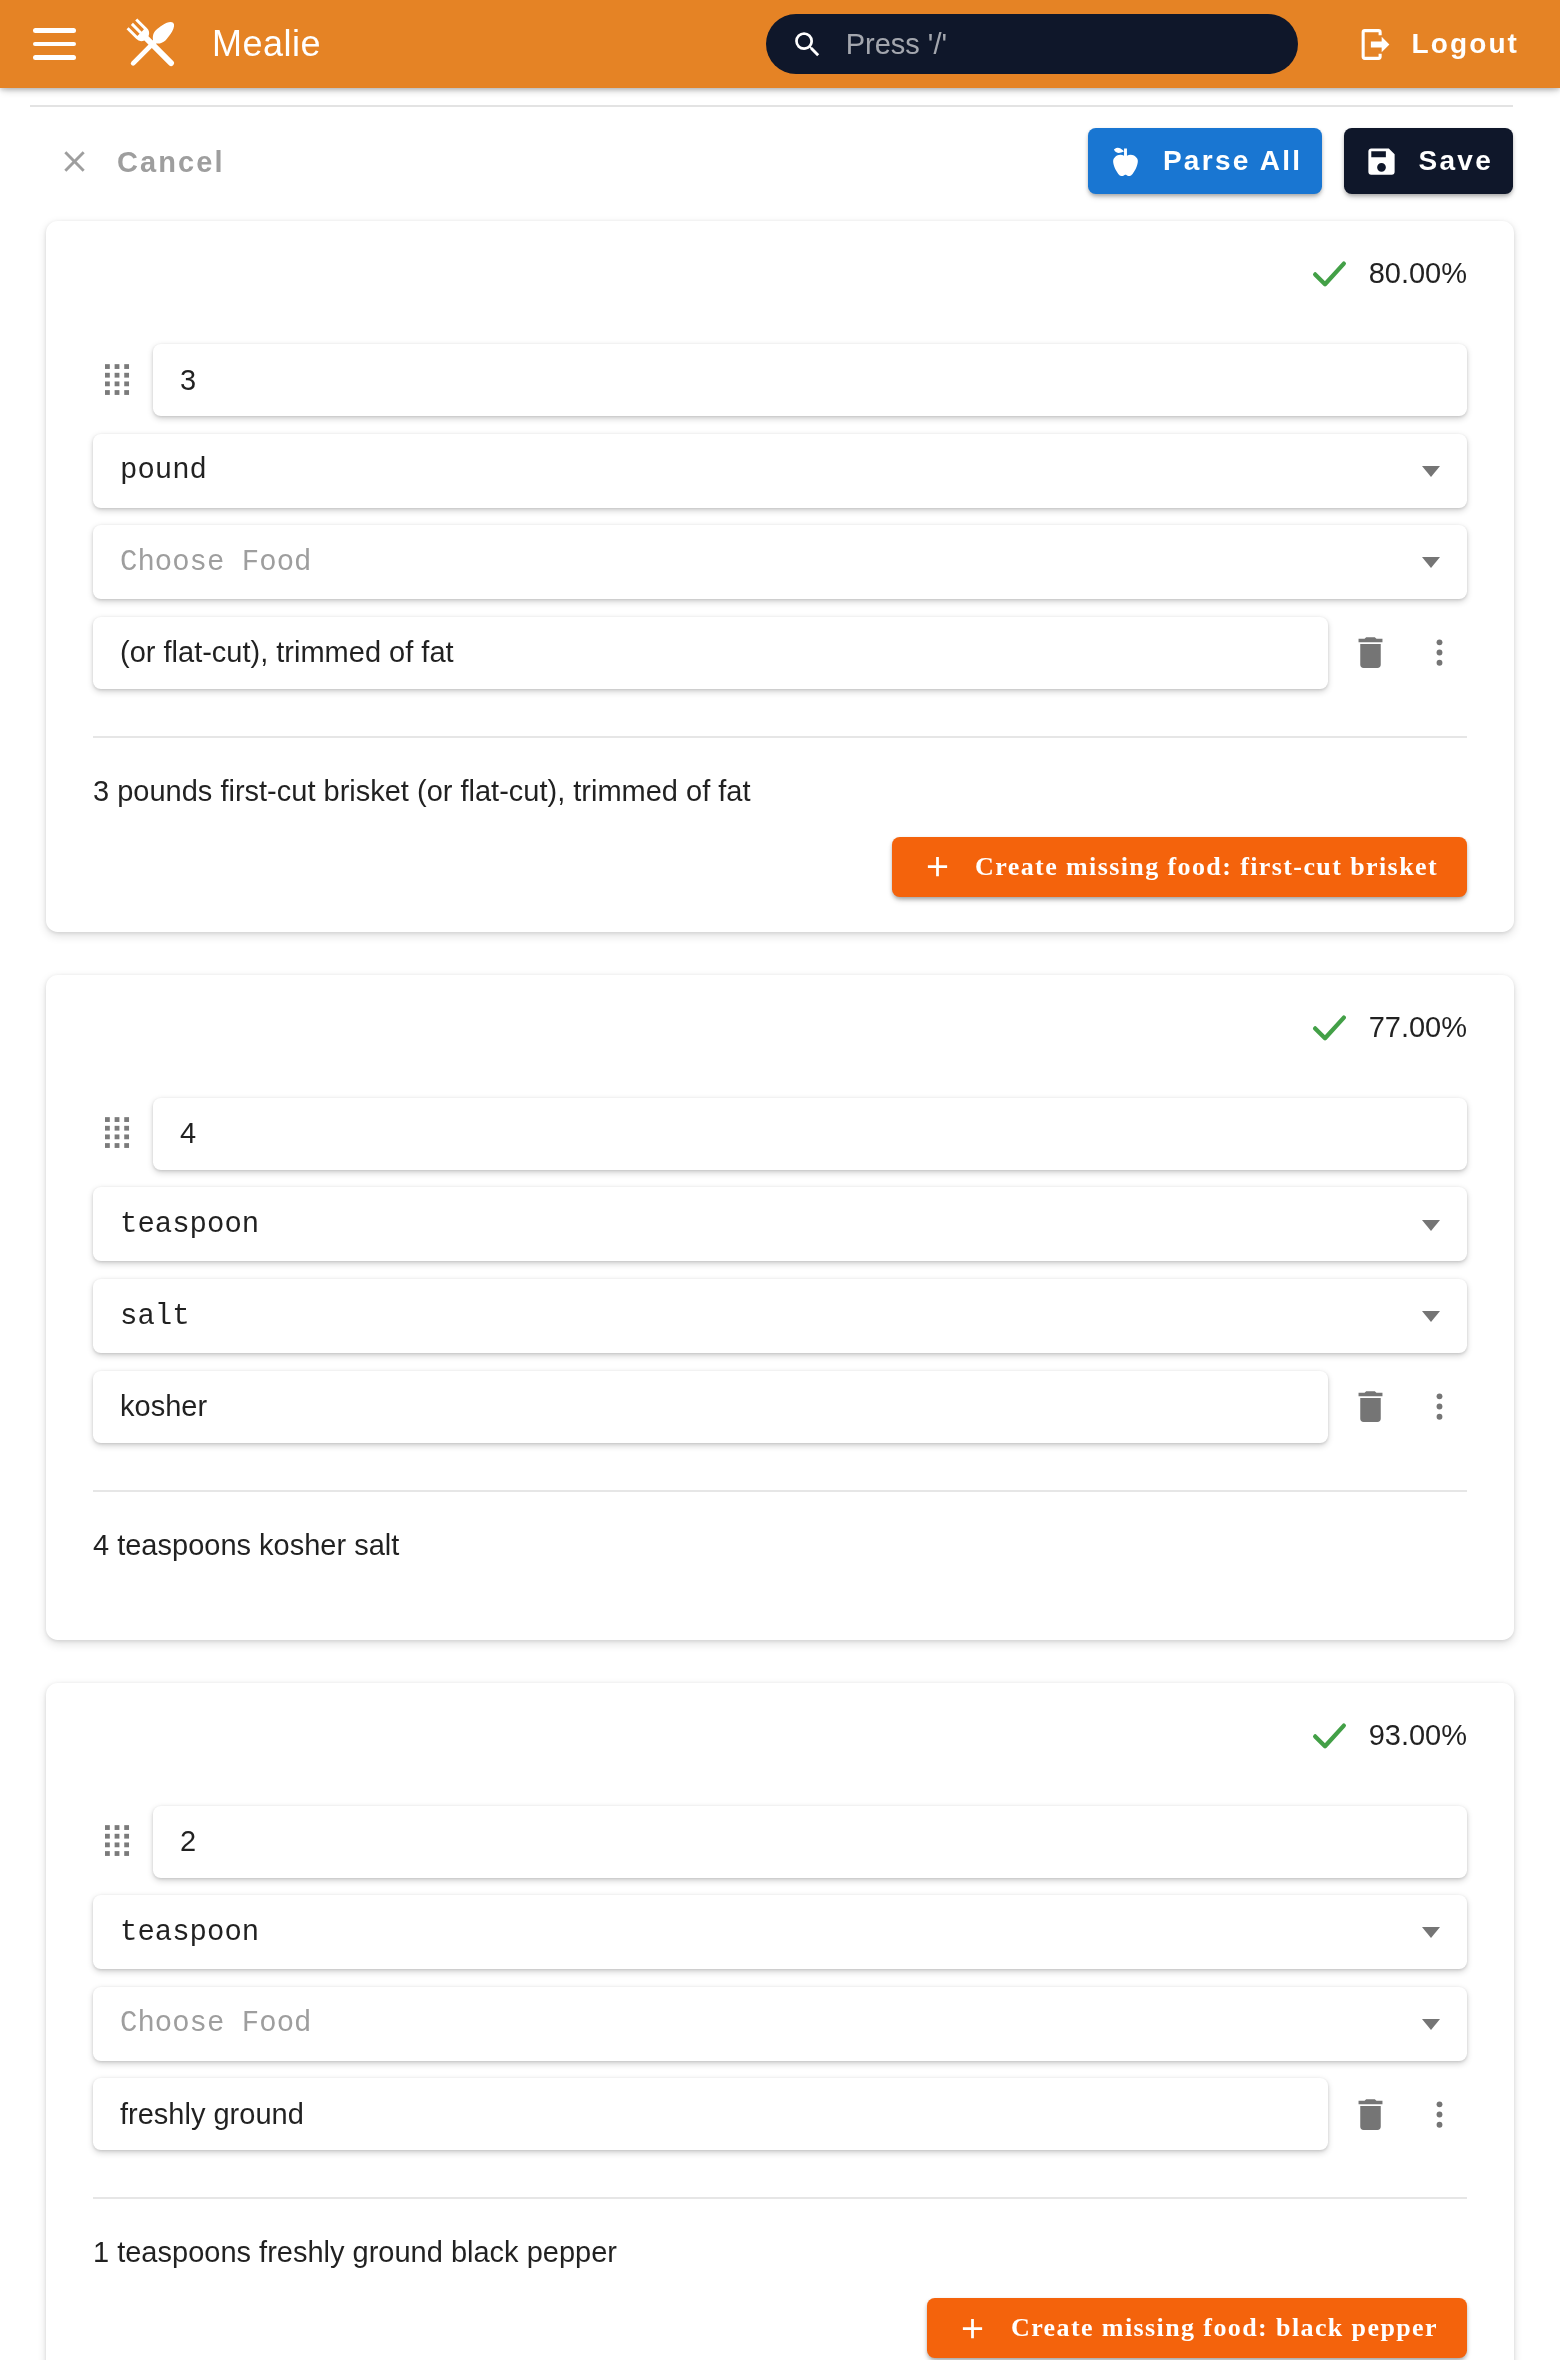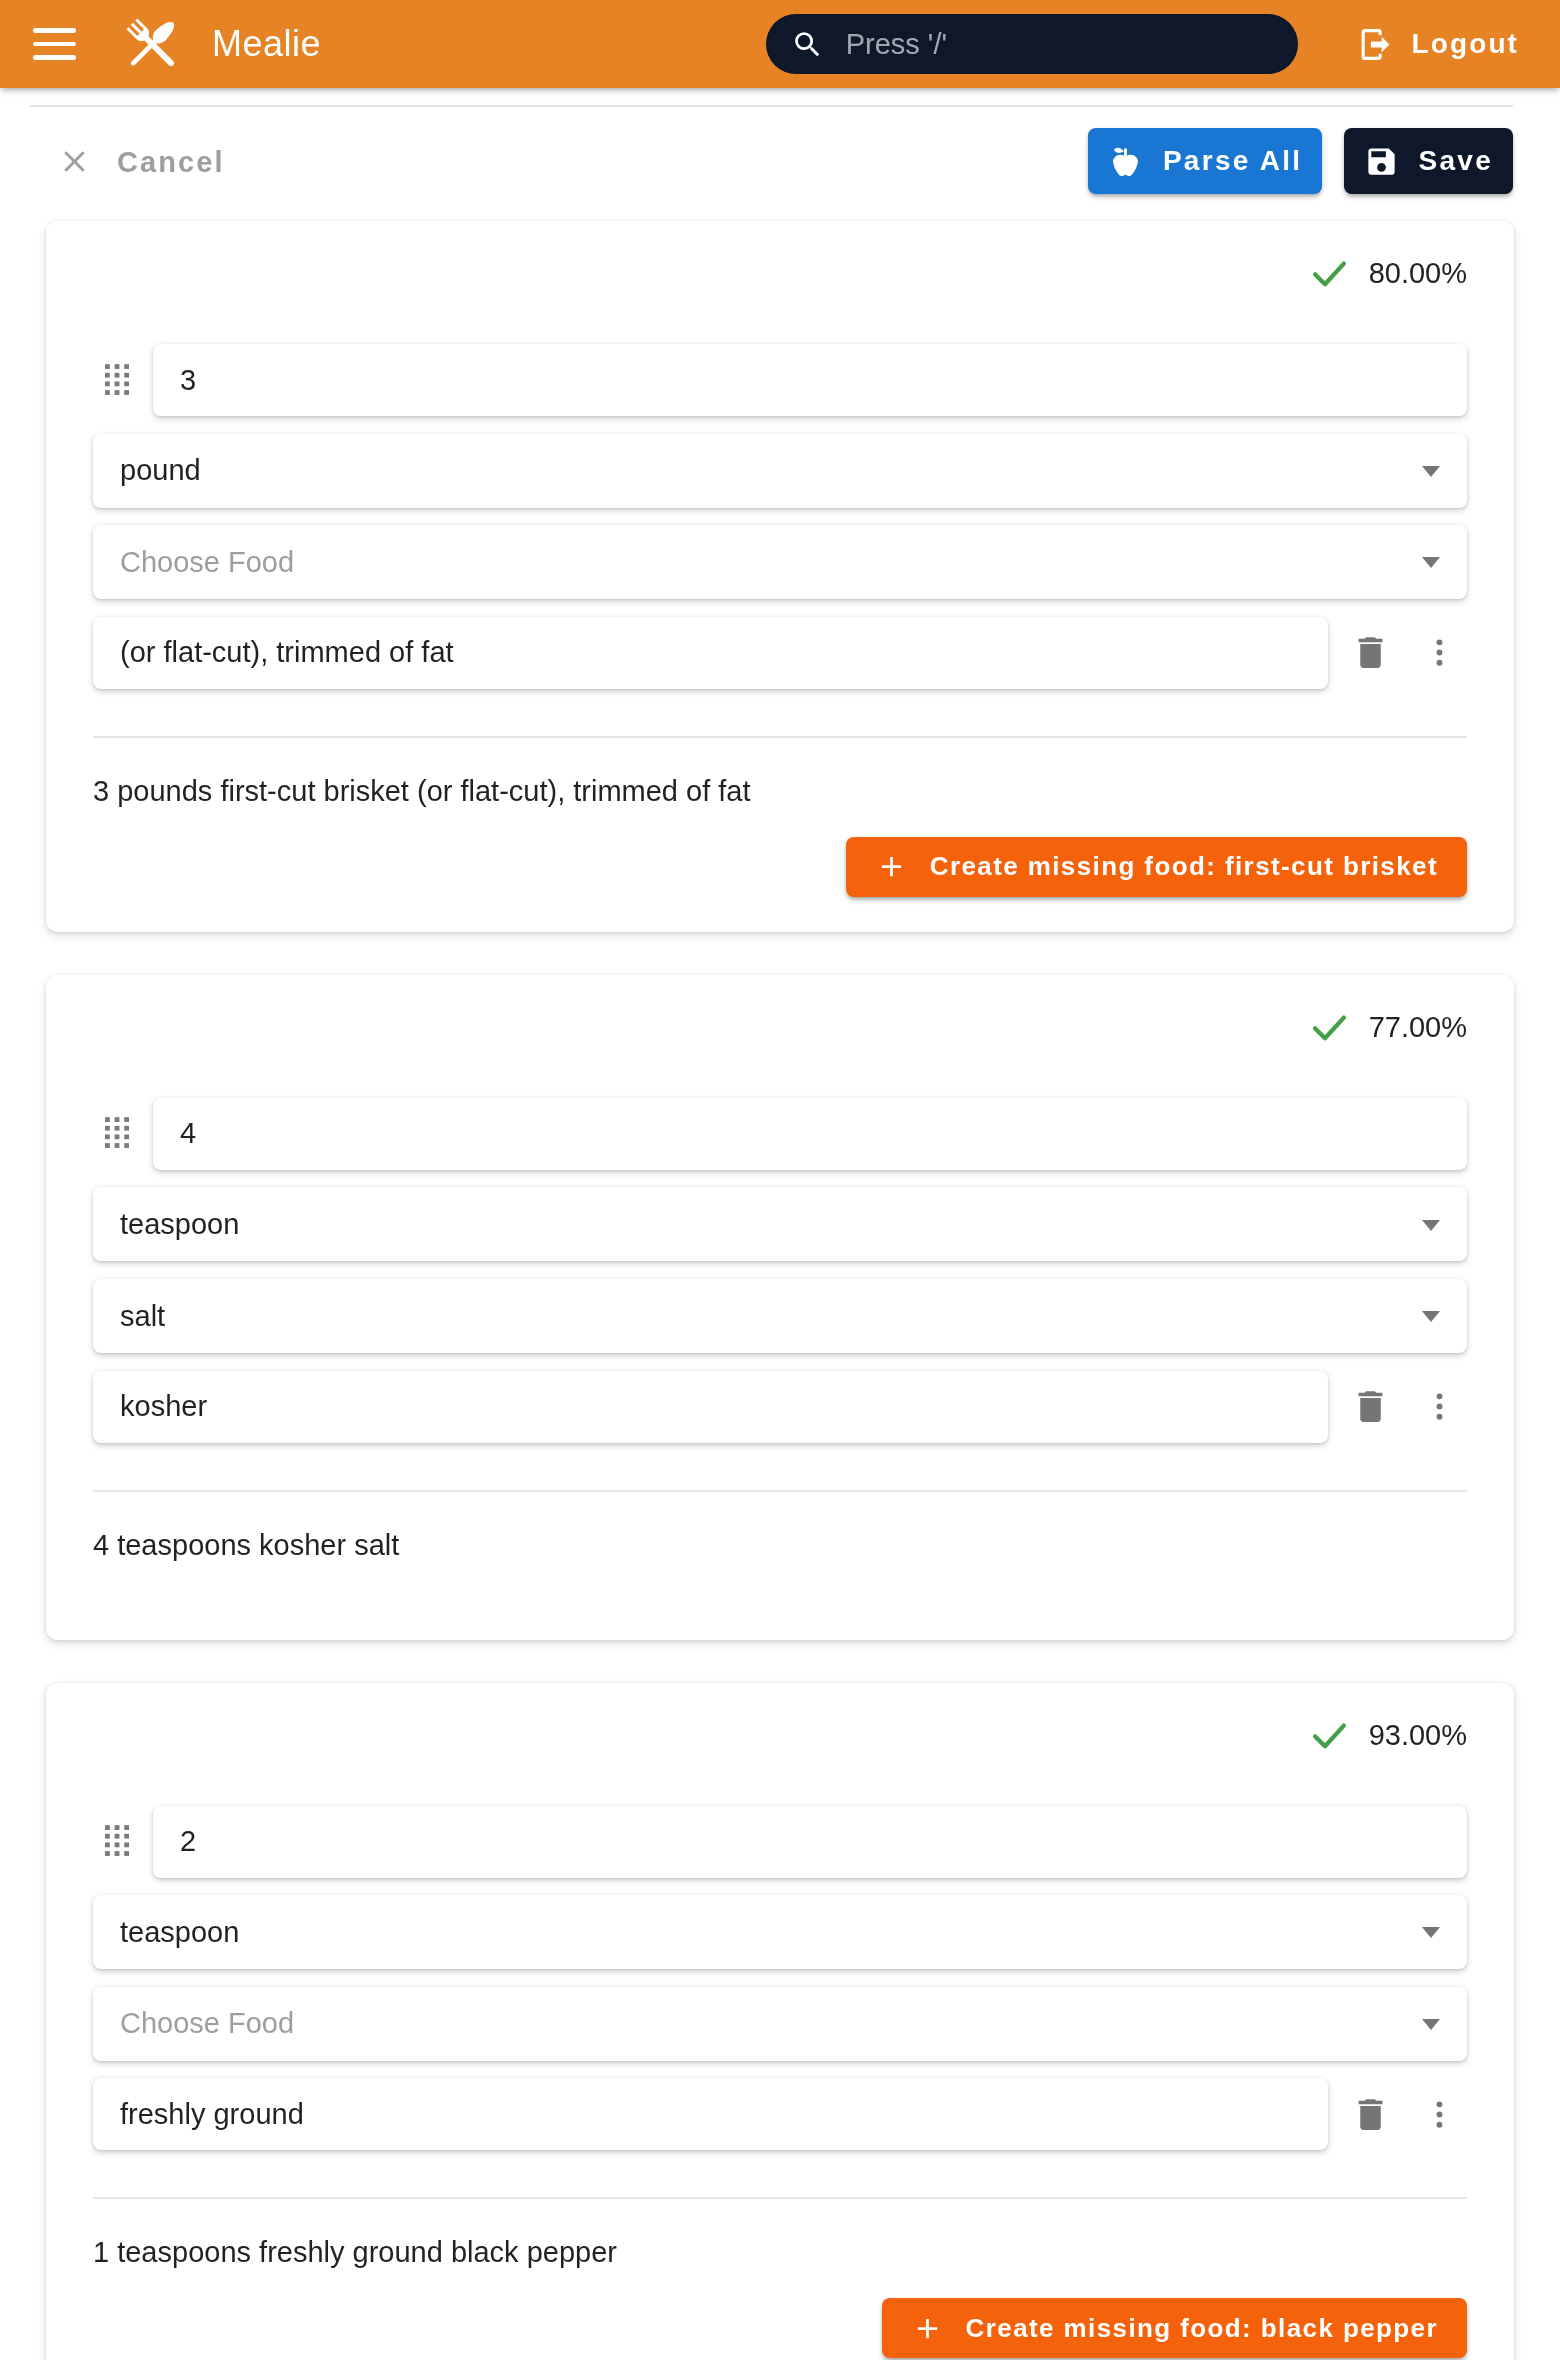--- a/index.html
+++ b/index.html
@@ -110,21 +110,21 @@
   .field::placeholder { color: #9E9E9E; }
 
   .qty-row { display: flex; align-items: center; }
   .drag-handle {
     flex: 0 0 auto; margin: 0 23.4px 0 11.7px; cursor: grab;
     display: inline-flex;
   }
   .qty-row .field { flex: 1; height: 72px; }
 
   .select-row { position: relative; margin-top: 17.6px; }
-  .select-row .field { width: 100%; height: 74px; cursor: pointer; }
+  .select-row .field { width: 100%; height: 74px; cursor: pointer; font-family: Liberation Mono, monospace; }
   .caret {
     position: absolute; right: 27px; top: 50%; margin-top: -4.9px;
     width: 0; height: 0;
     border-left: 9.8px solid transparent; border-right: 9.8px solid transparent;
     border-top: 11.7px solid #757575;
     pointer-events: none;
   }
 
   .note-row { display: flex; align-items: center; margin-top: 17.6px; }
   .note-row .field { flex: 1; height: 72px; }
@@ -140,21 +140,21 @@
   .original-text { margin-top: 37px; font-size: 29px; color: rgba(0,0,0,0.87); }
 
   .missing-row { display: flex; justify-content: flex-end; margin-top: 29px; }
   .btn-missing {
     display: flex; align-items: center; gap: 21.5px;
     height: 60px; padding: 0 29px;
     background: #F4630C;
     border: none; border-radius: 7.8px; cursor: pointer;
     color: #fff; font-size: 26px; font-weight: 700; letter-spacing: 1.4px;
     box-shadow: 0 3.9px 5.9px -2px rgba(0,0,0,0.28), 0 2px 3.9px rgba(0,0,0,0.18);
-    font-family: Liberation Sans, sans-serif;
+    font-family: Liberation Serif, serif;
   }
 </style>
 </head>
 <body>
 
 <header class="appbar">
   <button class="hamburger" aria-label="menu">
     <i></i>
     <i></i>
     <i></i>

